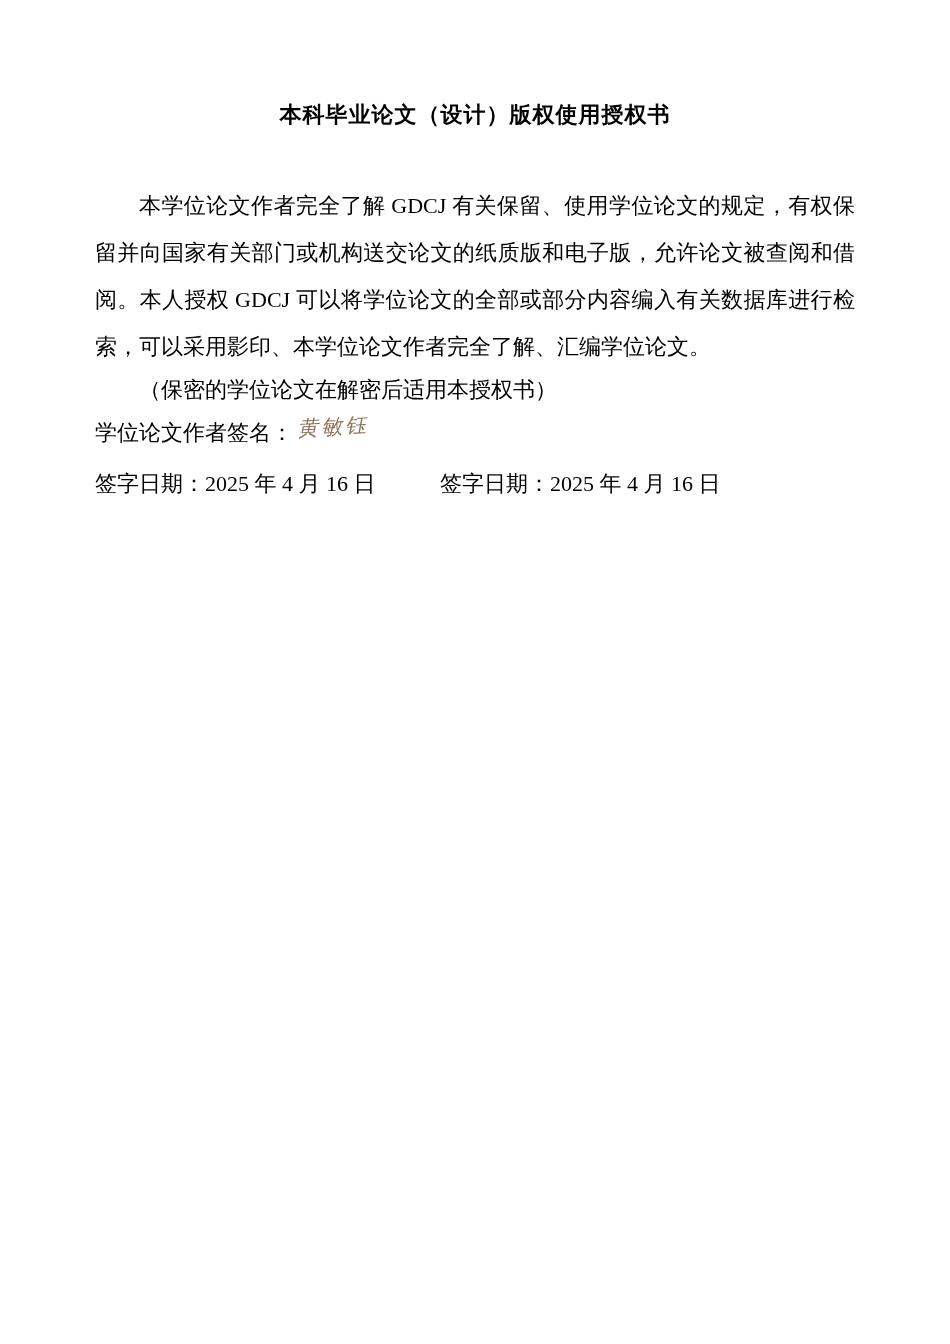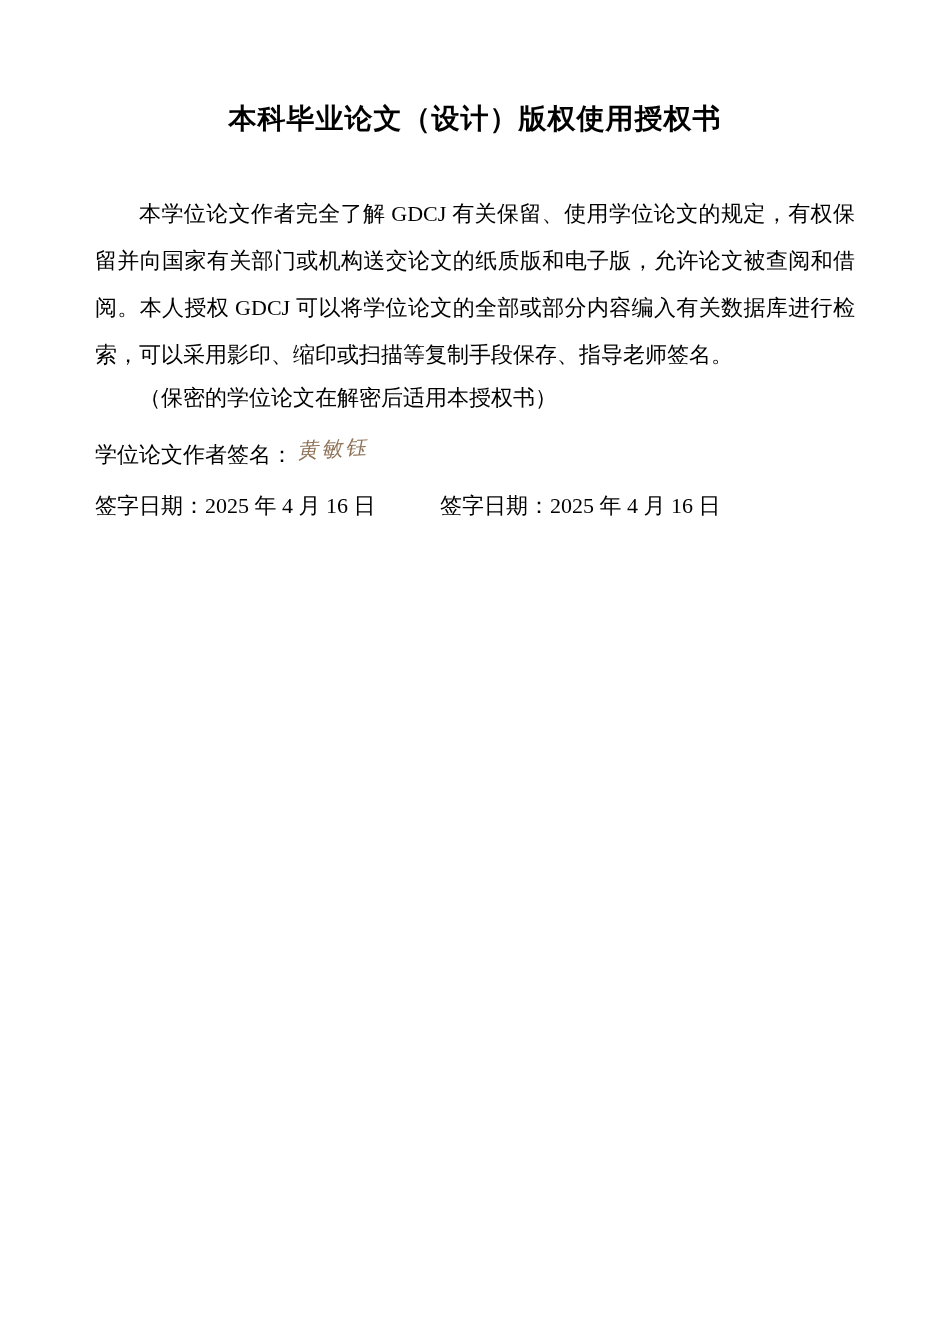--- a/index.html
+++ b/index.html
@@ -18,21 +18,21 @@
   .page {
     width: 950px;
     height: 1344px;
     position: relative;
     box-sizing: border-box;
     padding: 0 95px;
   }
   .doc-title {
     margin-top: 100px;
     text-align: center;
-    font-size: 28px;
+    font-size: 22px;
     font-weight: bold;
     letter-spacing: 1px;
     font-family: "Liberation Sans", "DejaVu Sans", sans-serif;
   }
   .body-block {
     margin-top: 52px;
     font-size: 22px;
     line-height: 47px;
     text-align: justify;
     text-justify: inter-ideograph;
@@ -40,21 +40,21 @@
   .body-para {
     text-indent: 2em;
     margin: 0;
   }
   .note-line {
     font-size: 22px;
     text-indent: 2em;
     line-height: 40px;
   }
   .sig-row {
-    margin-top: 14px;
+    margin-top: 0;
     font-size: 22px;
     line-height: 46px;
     display: flex;
     align-items: flex-start;
     flex-direction: column;
   }
   .sig-left {
     width: 345px;
     position: relative;
     display: flex;
@@ -110,21 +110,21 @@
   }
 </style>
 </head>
 <body>
 
 <div class="page">
 
   <div class="doc-title">本科毕业论文（设计）版权使用授权书</div>
 
   <div class="body-block">
-    <p class="body-para">本学位论文作者完全了解 GDCJ 有关保留、使用学位论文的规定，有权保留并向国家有关部门或机构送交论文的纸质版和电子版，允许论文被查阅和借阅。本人授权 GDCJ 可以将学位论文的全部或部分内容编入有关数据库进行检索，可以采用影印、缩印或扫描等复制手段保存、指导老师签名。</p>
+    <p class="body-para">本学位论文作者完全了解 GDCJ 有关保留、使用学位论文的规定，有权保留并向国家有关部门或机构送交论文的纸质版和电子版，允许论文被查阅和借阅。本人授权 GDCJ 可以将学位论文的全部或部分内容编入有关数据库进行检索，可以采用影印、本学位论文作者完全了解、汇编学位论文。</p>
   </div>
 
   <div class="note-line">（保密的学位论文在解密后适用本授权书）</div>
 
   <div class="sig-row">
     <div class="sig-left">
       <span class="sig-label">学位论文作者签名：</span>
       <span class="handwriting">黄敏钰</span>
     </div>
   </div>

